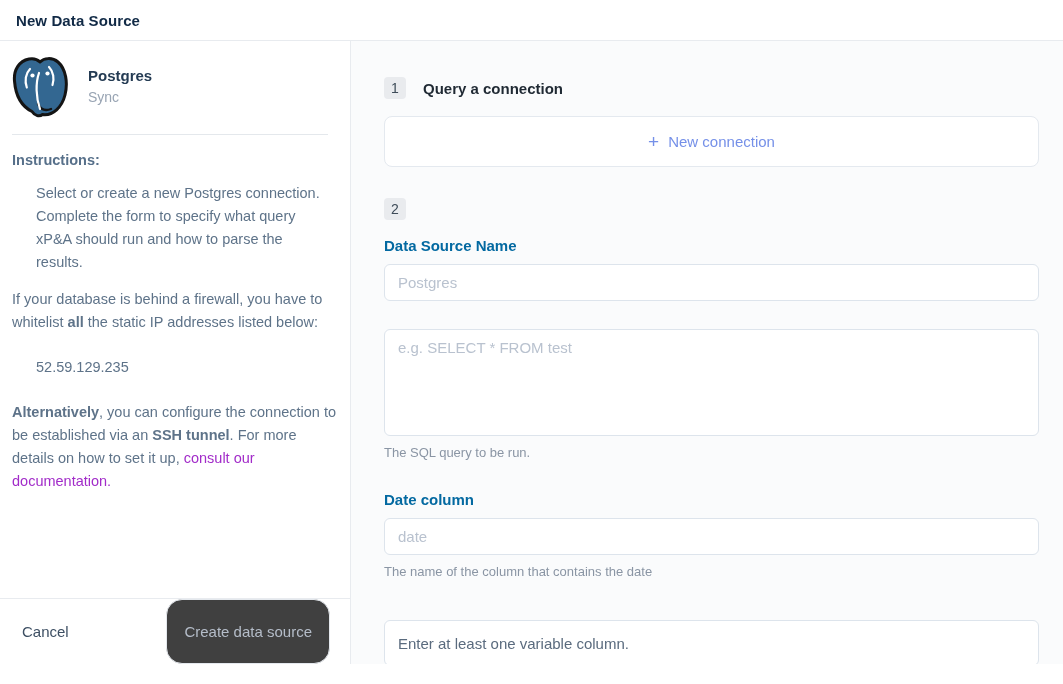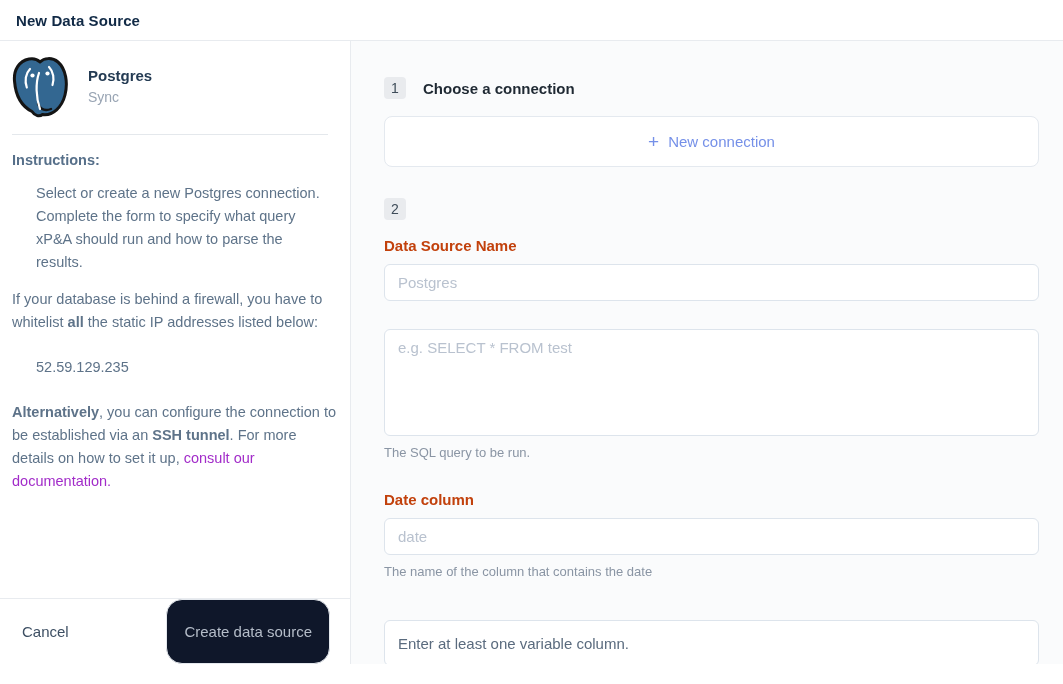--- a/index.html
+++ b/index.html
@@ -50,21 +50,21 @@
     flex:0 0 54px;
     border-top:1px solid #e8ebef;
     display:flex; align-items:center; justify-content:space-between;
     padding:0 20px 0 20px;
   }
   .cancel-btn {
     background:none; border:none; font-family:inherit;
     font-size:15px; color:#3d4f63; cursor:pointer; padding:4px 2px;
   }
   .create-btn {
-    background:#0f172a; font-family:inherit;
+    background:#404040; font-family:inherit;
     border:1px solid #e4e8ed; border-radius:16px;
     font-size:15px; color:#b5bdc9;
     padding:23px 17px; cursor:default;
   }
 
   
   .main {
     flex:1; background:#fafbfc;
     padding:36px 24px 0 33px;
     overflow:hidden;
@@ -82,21 +82,21 @@
     background:#fff; border:1px solid #e4e9ef; border-radius:8px;
     display:flex; align-items:center; justify-content:center; gap:9px;
     color:#7590e8; font-size:15px; cursor:pointer;
   }
   .plus-glyph { font-size:19px; line-height:1; font-weight:normal; }
 
   .step2 { margin-top:31px; }
 
   .field { margin-top:0; }
   .field-label-row { display:flex; align-items:center; justify-content:space-between; }
-  .field-label { font-size:15px; font-weight:bold; color:#c2410c; }
+  .field-label { font-size:15px; font-weight:bold; color:#0369a1; }
   .req { color:#f0544c; font-weight:bold; margin-left:5px; }
   .expand-btn { background:none; border:none; cursor:pointer; padding:2px; line-height:0; }
 
   .text-input, .text-area {
     width:100%; background:#fff;
     border:1px solid #dde4ec; border-radius:6px;
     font-family:inherit; font-size:15px; color:#3e4c59;
     outline:none;
   }
   .text-input { height:37px; padding:0 13px; }
@@ -166,21 +166,21 @@
       <div class="sidebar-footer">
         <button class="cancel-btn">Cancel</button>
         <button class="create-btn" disabled="">Create data source</button>
       </div>
     </div>
 
     <div class="main">
 
       <div class="step-header">
         <div class="step-badge">1</div>
-        <div class="step-title">Choose a connection</div>
+        <div class="step-title">Query a connection</div>
       </div>
 
       <div class="new-connection-box">
         <span class="plus-glyph">+</span>
         <span>New connection</span>
       </div>
 
       <div class="step-header step2">
         <div class="step-badge">2</div>
       </div>

